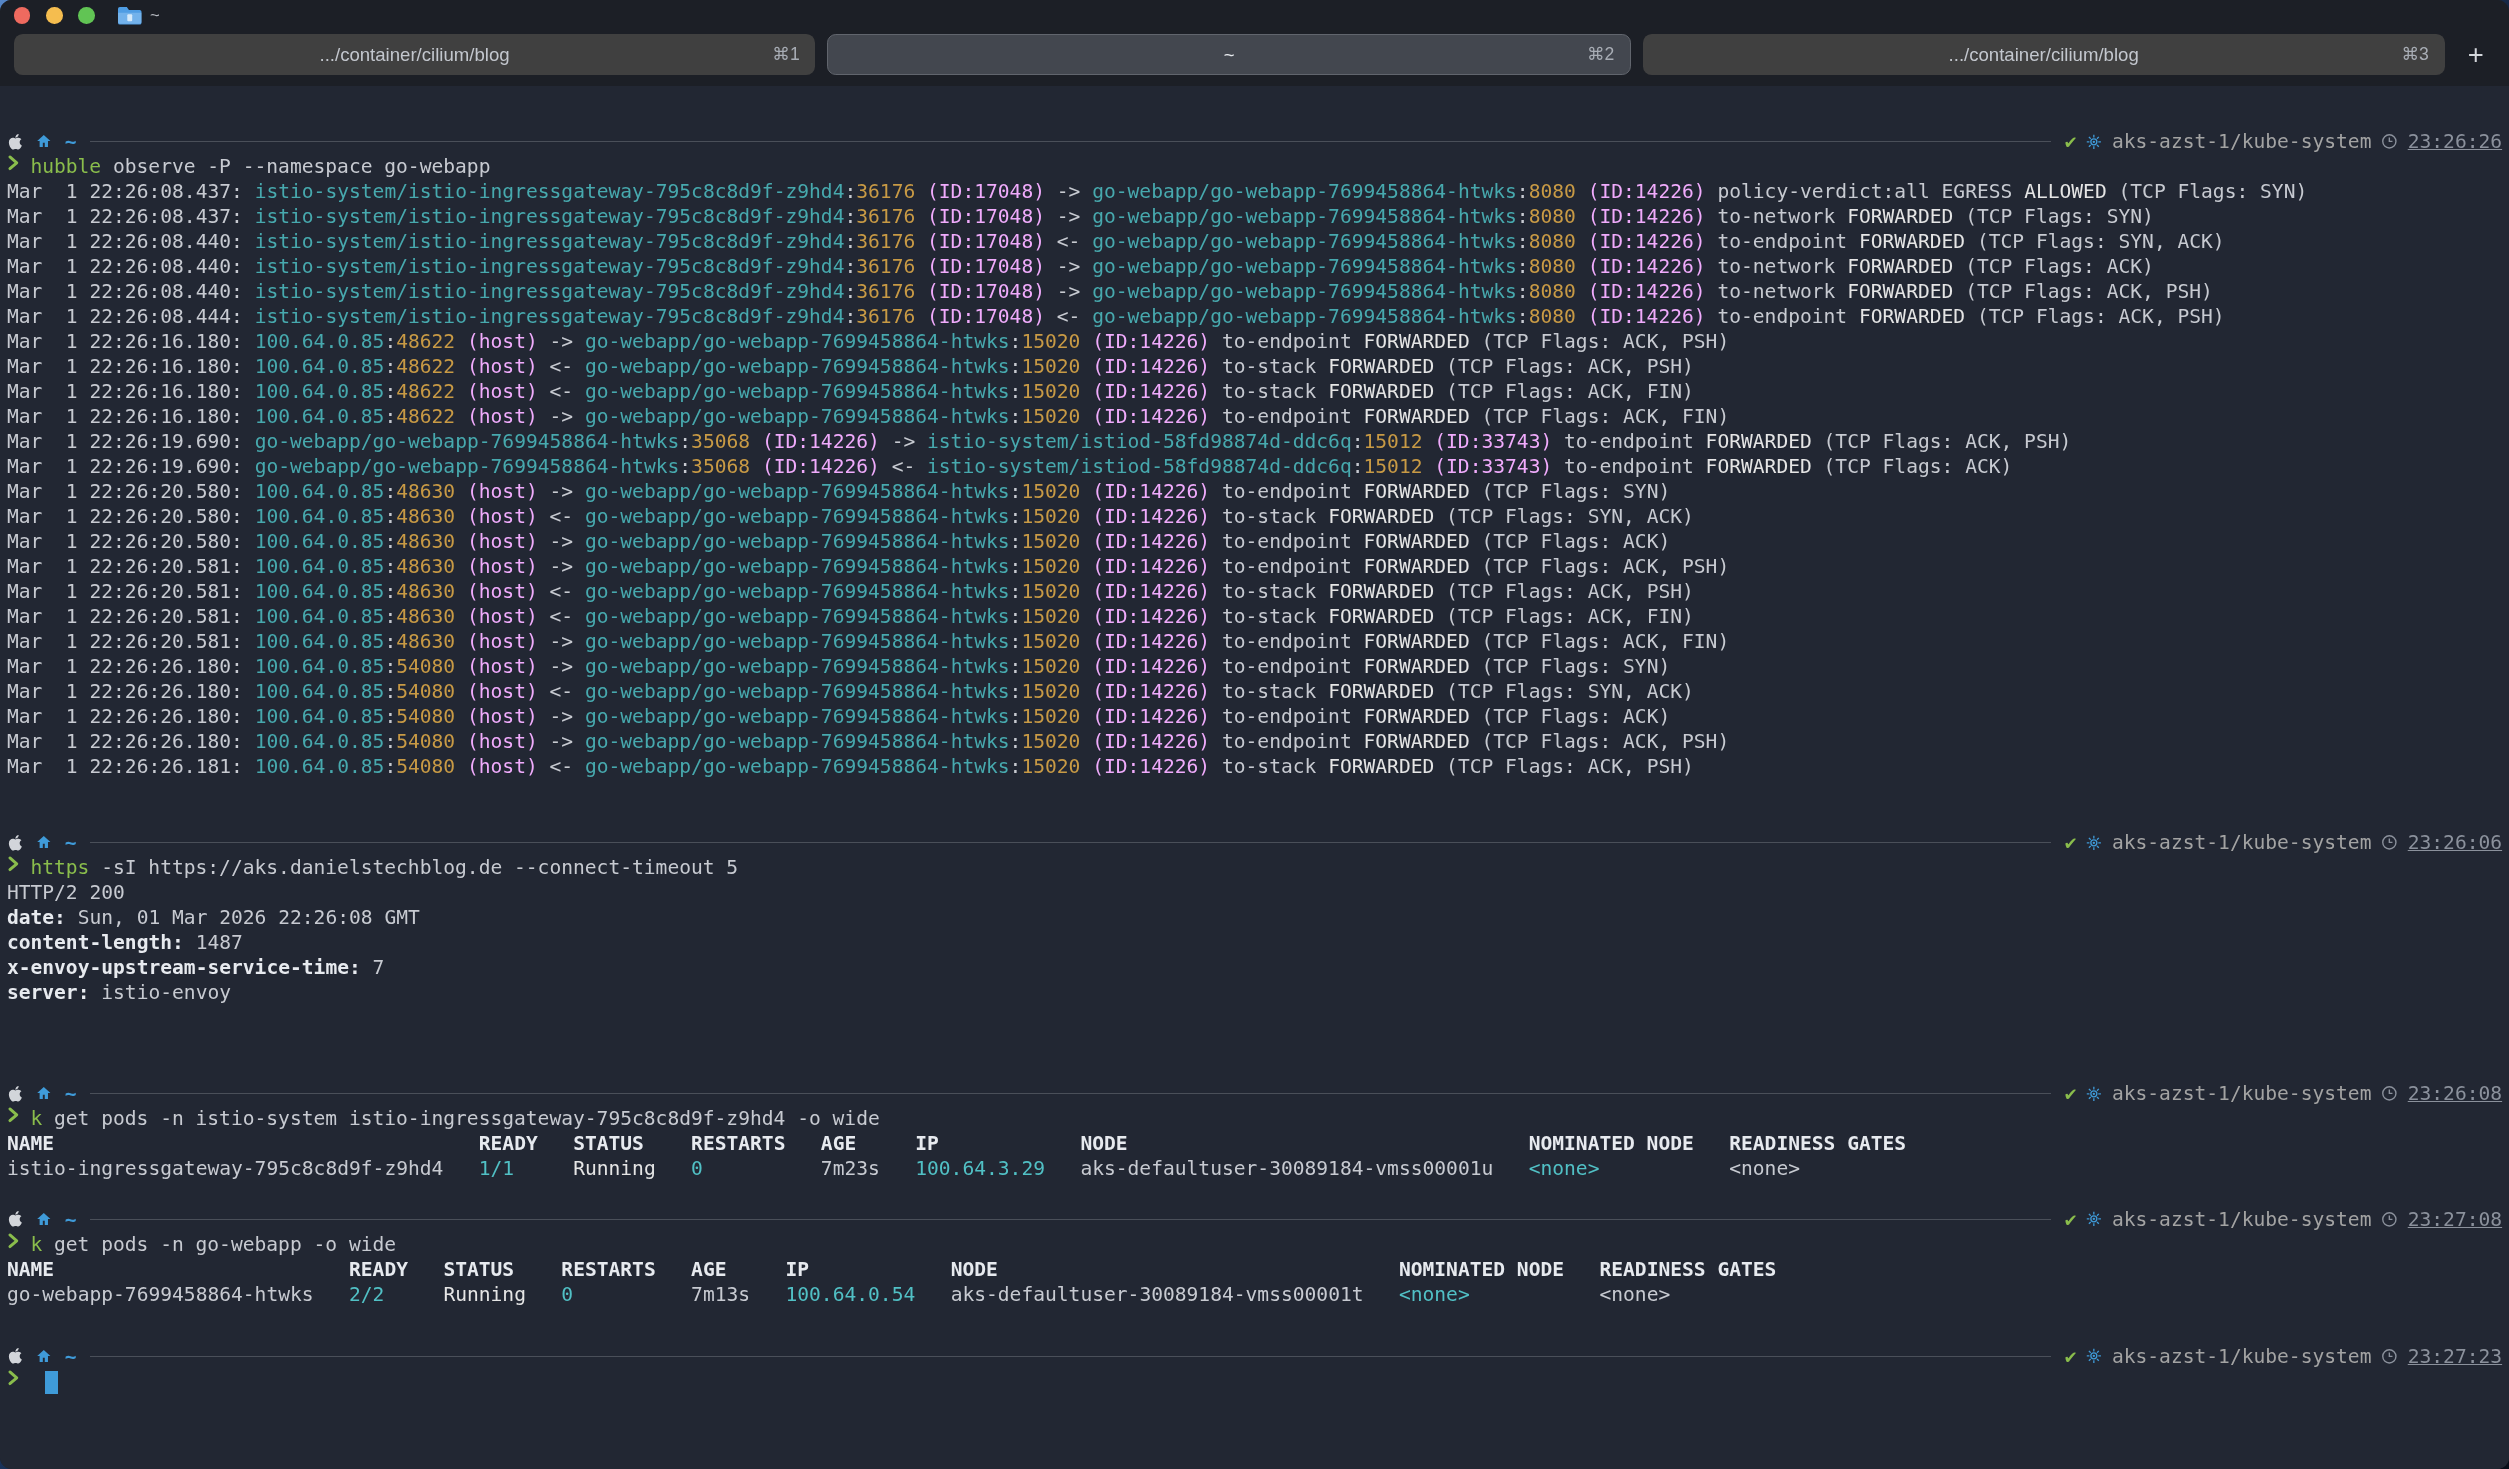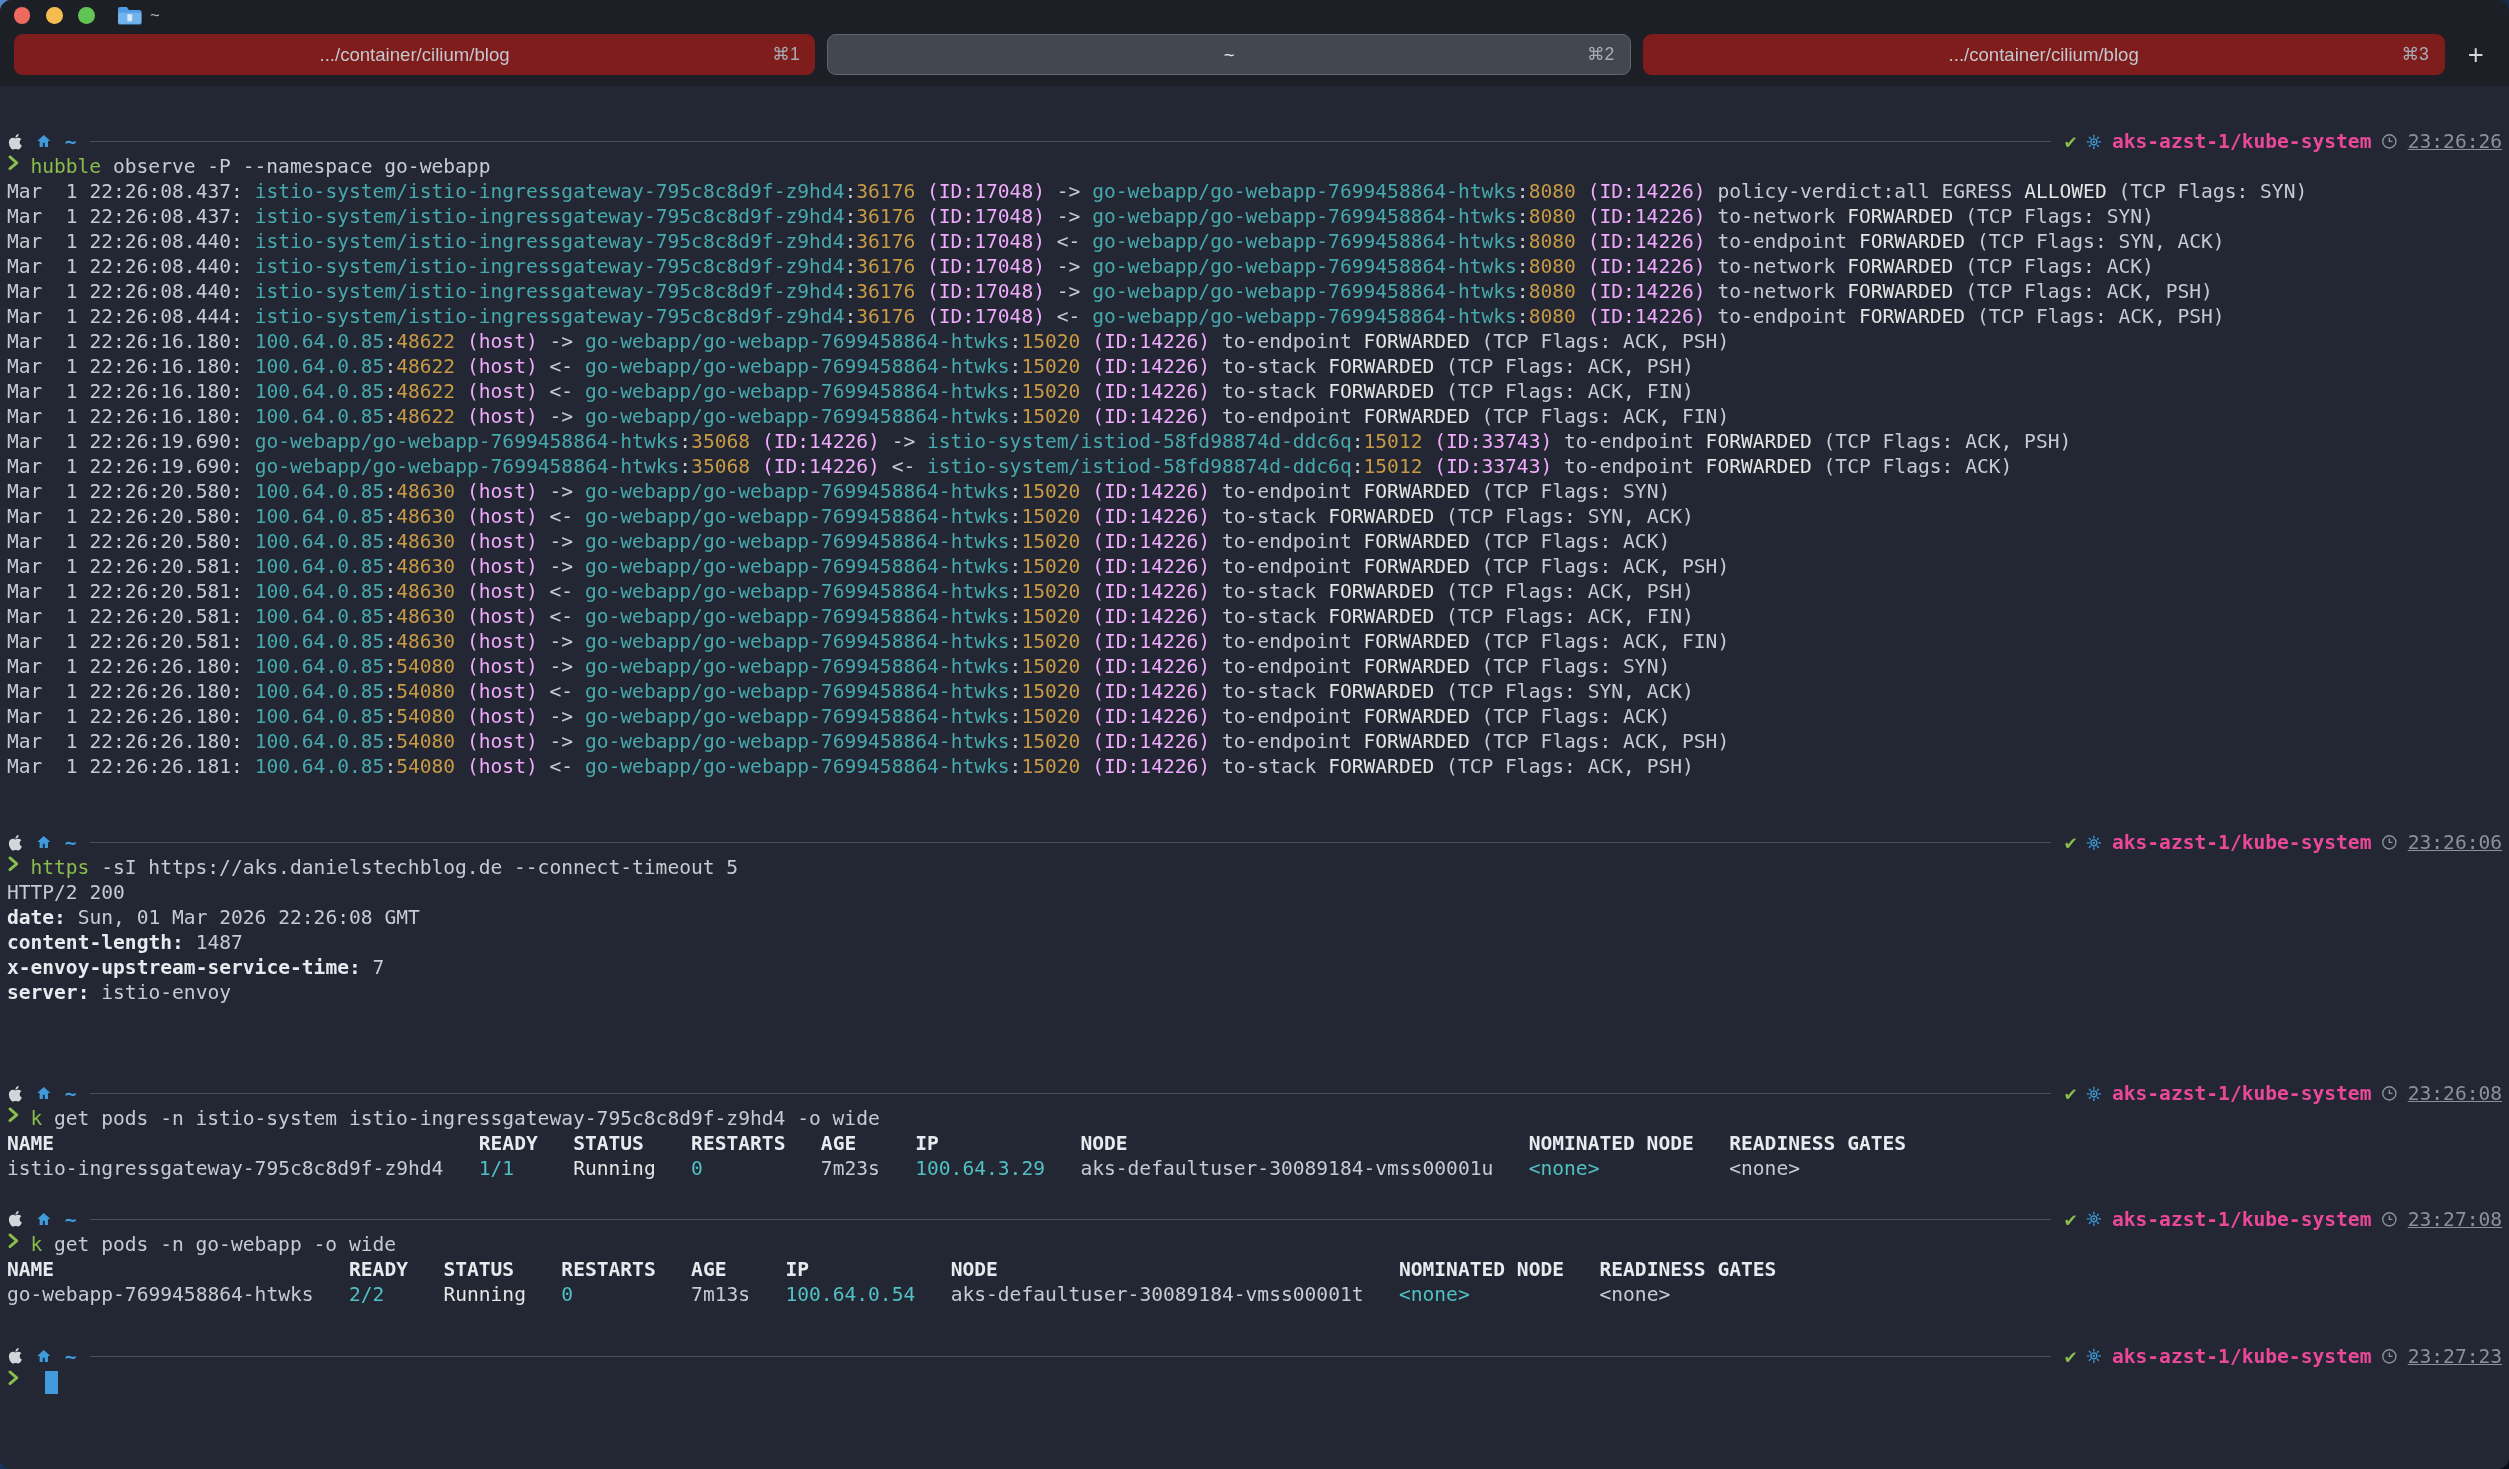--- a/index.html
+++ b/index.html
@@ -24,21 +24,21 @@
   .lights { display:flex; gap:15.7px; align-items:center; }
   .light { width:16.7px; height:16.7px; border-radius:50%; }
   .proxy { margin-left:21.6px; display:flex; align-items:center; }
   .win-title { margin-left:7.8px; color:#b6bac1; font-size:16.7px; }
   
   .tabbar {
     height:55px; background:#1c1f26; flex:0 0 auto;
     display:flex; align-items:center; gap:11.8px; padding:0 13.7px 7.8px 13.7px;
   }
   .tab {
-    flex:1; height:41px; border-radius:8.8px; background:#7f1d1d;
+    flex:1; height:41px; border-radius:8.8px; background:#404040;
     position:relative; display:flex; align-items:center; justify-content:center;
     color:#c3c7ce; font-size:18.6px; cursor:default;
   }
   .tab.active { background:#43474f; border:1px solid #61656d; color:#e7eaee; }
   .tab .shortcut { position:absolute; right:15.7px; color:#a8adb5; font-size:17.6px; }
   .newtab {
     width:39px; height:39px; border-radius:50%; flex:0 0 auto;
     display:flex; align-items:center; justify-content:center;
     color:#d4d7dc; font-size:27.4px; font-weight:300;
   }
@@ -57,21 +57,21 @@
   .cmd-row svg { margin-right:10.8px; }
   .cursor-block { width:12.7px; height:22.5px; background:#3f9bd9; margin-left:14.7px; }
   .fg     { color:#c7cad1; }
   .bold   { color:#e7eaef; font-weight:bold; }
   .cyan   { color:#47a9ae;text-align:center; }
   .cyan2  { color:#51c0c5; }
   .orange { color:#c89a45; }
   .purple { color:#f0abfc; }
   .green  { color:#8abd4c; }
   .green2 { color:#e5e5e5; }
-  .blue   { color:#ec4899;font-weight:bold; }
+  .blue   { color:#a3a3a3; }
   .gray   { color:#8b919c;text-decoration:underline; }
   .tilde-blue { color:#3f9bd9; font-weight:bold; }
   .ctx { margin:0 9.8px 0 9.8px; }
   .rt  { margin-left:9.8px; }
 </style>
 </head>
 <body>
 
 <div class="window">
 

